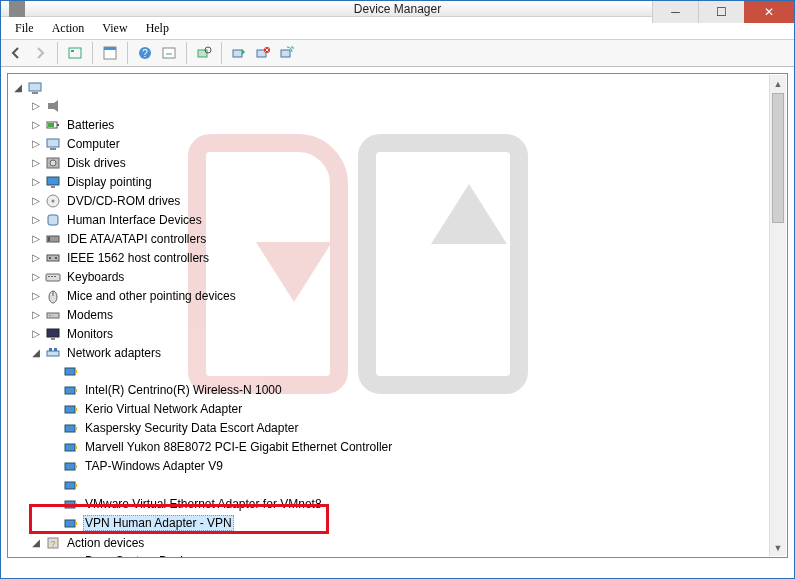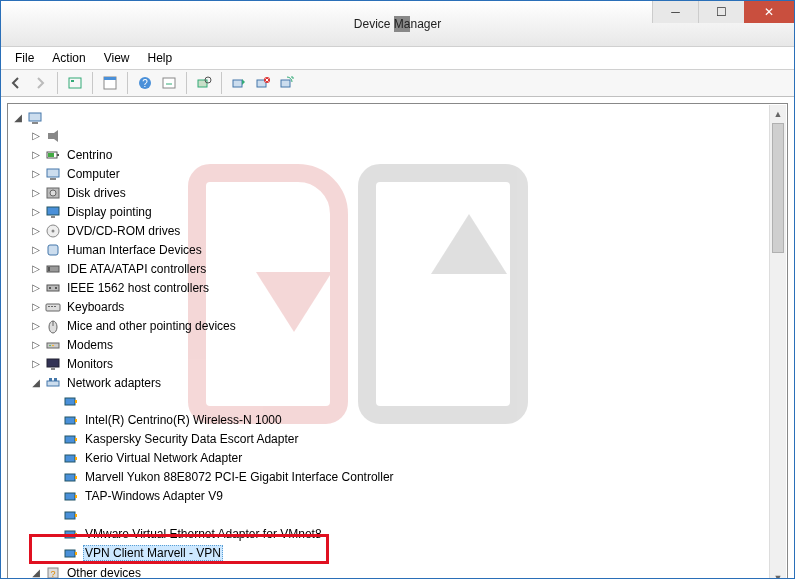--- a/index.html
+++ b/index.html
@@ -1,27 +1,27 @@
 <!DOCTYPE html>
 <html><head>
 <meta charset="utf-8">
 <style>
   * { box-sizing: border-box; margin: 0; padding: 0; }
   body { font-family: "Segoe UI", Tahoma, sans-serif; font-size: 12px; background: #fff; width: 795px; height: 579px; overflow: hidden; border: 1px solid #2a6fb8; position: relative; }
 
-  .titlebar { height: 46px; background: linear-gradient(#fff,#e8e8e8); display: flex; align-items: center; position: relative; border-bottom: 1px solid #d0d0d0; justify-content: center; }
+  .titlebar { height: 16px; background: linear-gradient(#fff,#e8e8e8); display: flex; align-items: center; position: relative; border-bottom: 1px solid #d0d0d0; }
   .titlebar .appicon { width: 16px; height: 16px; margin-left: 8px; background: #888; display:inline-block; }
   .titlebar .title { position: absolute; left: 50%; transform: translateX(-50%); font-size: 12px; color: #222; }
   .window-controls { position: absolute; right: 0; top: 0; display: flex; height: 22px; }
   .wc { width: 46px; height: 22px; display:flex; align-items:center; justify-content:center; font-size:12px; cursor:pointer; }
   .wc-min, .wc-max { background: #e8e8e8; color:#333; border-left:1px solid #ccc;}
   .wc-close { background: #c94f3e; color:#fff; width:50px;}
 
   .menubar { height: 22px; display:flex; align-items:center; padding: 0 6px; gap: 2px; background:#fff; }
-  .menubar .item { padding: 2px 8px; cursor:pointer; }
+  .menubar .item { padding: 2px 8px; cursor:pointer;font-family:Liberation Serif, serif; }
 
   .toolbar { height: 28px; border-top:1px solid #d0d0d0; border-bottom:1px solid #c0c0c0; display:flex; align-items:center; padding: 0 4px; gap:2px; background:#f7f7f7;}
   .tb-sep { width:1px; height:22px; background:#c8c8c8; margin:0 4px;}
   .tb-btn { width:22px; height:22px; display:flex; align-items:center; justify-content:center; cursor:pointer; border:1px solid transparent; }
   .tb-btn svg { width:16px; height:16px; }
 
   .content { position: relative; height: calc(579px - 30px - 22px - 28px - 2px); padding: 6px; }
   .treewrap { border:1px solid #888; height:100%; overflow: auto; position: relative; background:#fff; }
 
   .watermark { position:absolute; left:180px; top:60px; width:340px; height:260px; opacity:0.18; pointer-events:none; }
@@ -166,21 +166,21 @@
             <li class="node">
               <div class="row">
                 <span class="toggle">▷</span>
                 <span class="ic">
                   <svg width="16" height="16" viewBox="0 0 16 16">
                     <rect x="2" y="5" width="10" height="6" fill="none" stroke="#555"></rect>
                     <rect x="12" y="7" width="2" height="2" fill="#555"></rect>
                     <rect x="3" y="6" width="6" height="4" fill="#4a4"></rect>
                   </svg>
                 </span>
-                <span class="label">Centrino</span>
+                <span class="label">Batteries</span>
               </div>
             </li>
             <li class="node">
               <div class="row">
                 <span class="toggle">▷</span>
                 <span class="ic">
                   <svg width="16" height="16" viewBox="0 0 16 16">
                     <rect x="2" y="3" width="12" height="8" fill="#cde" stroke="#47a"></rect>
                     <rect x="5" y="12" width="6" height="2" fill="#888"></rect>
                   </svg>
@@ -349,45 +349,45 @@
                 </li>
                 <li class="node">
                   <div class="row">
                     <span class="toggle empty">▷</span>
                     <span class="ic">
                       <svg width="16" height="16" viewBox="0 0 16 16">
                         <rect x="2" y="5" width="10" height="7" fill="#4a90d9" stroke="#256"></rect>
                         <rect x="12" y="7" width="2" height="3" fill="#fa0"></rect>
                       </svg>
                     </span>
+                    <span class="label">Kerio Virtual Network Adapter</span>
+                  </div>
+                </li>
+                <li class="node">
+                  <div class="row">
+                    <span class="toggle empty">▷</span>
+                    <span class="ic">
+                      <svg width="16" height="16" viewBox="0 0 16 16">
+                        <rect x="2" y="5" width="10" height="7" fill="#4a90d9" stroke="#256"></rect>
+                        <rect x="12" y="7" width="2" height="3" fill="#fa0"></rect>
+                      </svg>
+                    </span>
                     <span class="label">Kaspersky Security Data Escort Adapter</span>
                   </div>
                 </li>
                 <li class="node">
                   <div class="row">
                     <span class="toggle empty">▷</span>
                     <span class="ic">
                       <svg width="16" height="16" viewBox="0 0 16 16">
                         <rect x="2" y="5" width="10" height="7" fill="#4a90d9" stroke="#256"></rect>
                         <rect x="12" y="7" width="2" height="3" fill="#fa0"></rect>
                       </svg>
                     </span>
-                    <span class="label">Kerio Virtual Network Adapter</span>
-                  </div>
-                </li>
-                <li class="node">
-                  <div class="row">
-                    <span class="toggle empty">▷</span>
-                    <span class="ic">
-                      <svg width="16" height="16" viewBox="0 0 16 16">
-                        <rect x="2" y="5" width="10" height="7" fill="#4a90d9" stroke="#256"></rect>
-                        <rect x="12" y="7" width="2" height="3" fill="#fa0"></rect>
-                      </svg>
-                    </span>
-                    <span class="label">Marvell Yukon 88E8072 PCI-E Gigabit Interface Controller</span>
+                    <span class="label">Marvell Yukon 88E8072 PCI-E Gigabit Ethernet Controller</span>
                   </div>
                 </li>
                 <li class="node">
                   <div class="row">
                     <span class="toggle empty">▷</span>
                     <span class="ic">
                       <svg width="16" height="16" viewBox="0 0 16 16">
                         <rect x="2" y="5" width="10" height="7" fill="#4a90d9" stroke="#256"></rect>
                         <rect x="12" y="7" width="2" height="3" fill="#fa0"></rect>
                       </svg>
@@ -420,35 +420,35 @@
                 </li>
                 <li class="node selected" id="selected-node">
                   <div class="row">
                     <span class="toggle empty">▷</span>
                     <span class="ic">
                       <svg width="16" height="16" viewBox="0 0 16 16">
                         <rect x="2" y="5" width="10" height="7" fill="#4a90d9" stroke="#256"></rect>
                         <rect x="12" y="7" width="2" height="3" fill="#fa0"></rect>
                       </svg>
                     </span>
-                    <span class="label">VPN Client Marvell - VPN</span>
+                    <span class="label">VPN Human Adapter - VPN</span>
                   </div>
                 </li>
               </ul>
             </li>
             <li class="node">
               <div class="row">
                 <span class="toggle">◢</span>
                 <span class="ic">
                   <svg width="16" height="16" viewBox="0 0 16 16">
                     <rect x="3" y="3" width="10" height="10" fill="#ddd" stroke="#888"></rect>
                     <text x="8" y="12" font-size="9" text-anchor="middle" fill="#d80">?</text>
                   </svg>
                 </span>
-                <span class="label">Other devices</span>
+                <span class="label">Action devices</span>
               </div>
               <ul>
                 <li class="node">
                   <div class="row">
                     <span class="toggle empty">▷</span>
                     <span class="ic">
                       <svg width="16" height="16" viewBox="0 0 16 16">
                         <rect x="2" y="5" width="10" height="7" fill="#cde" stroke="#47a"></rect>
                         <circle cx="12" cy="12" r="4" fill="#ffcc00" stroke="#c90"></circle>
                         <text x="12" y="15" font-size="7" text-anchor="middle" fill="#000">!</text>

